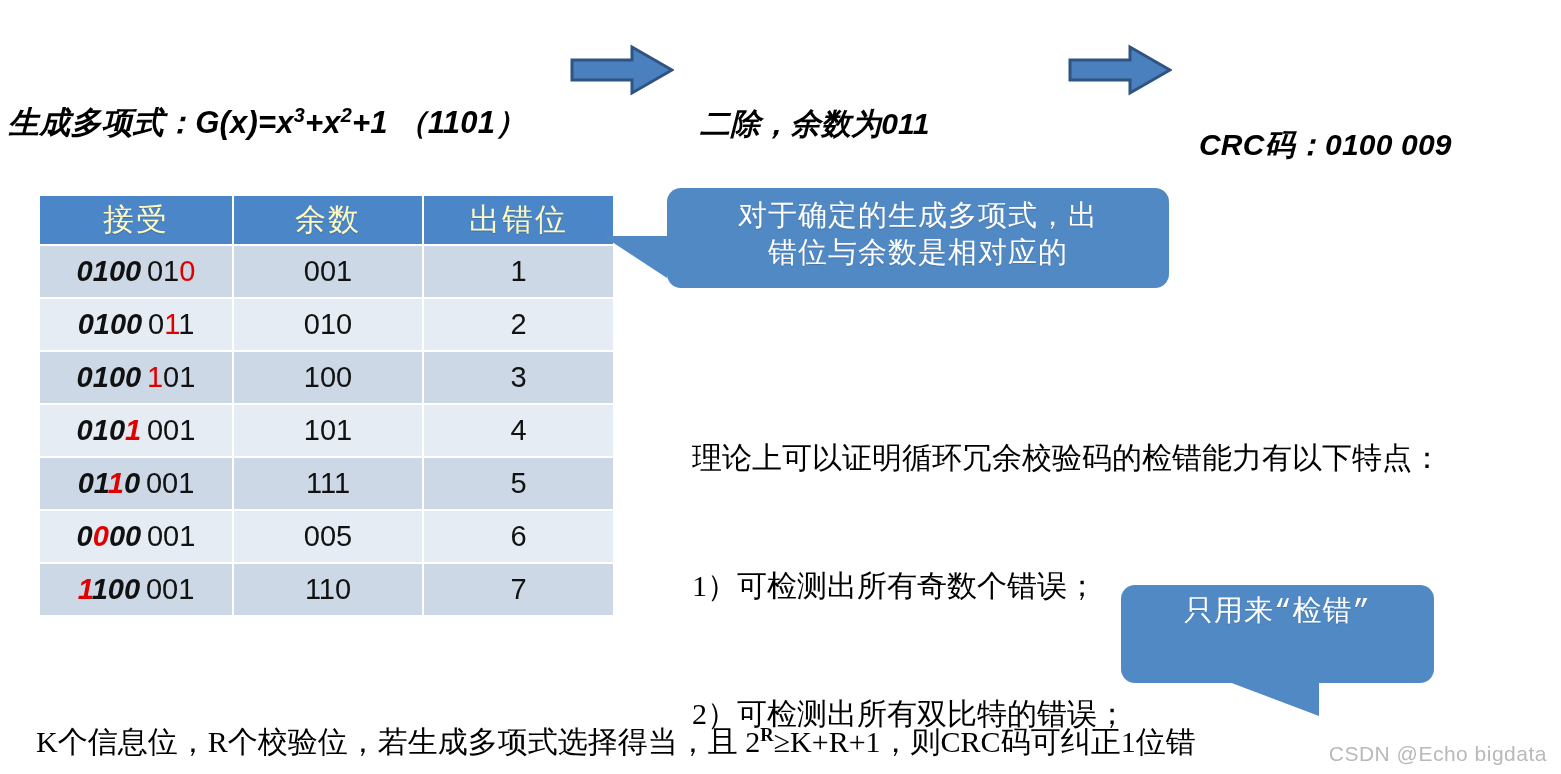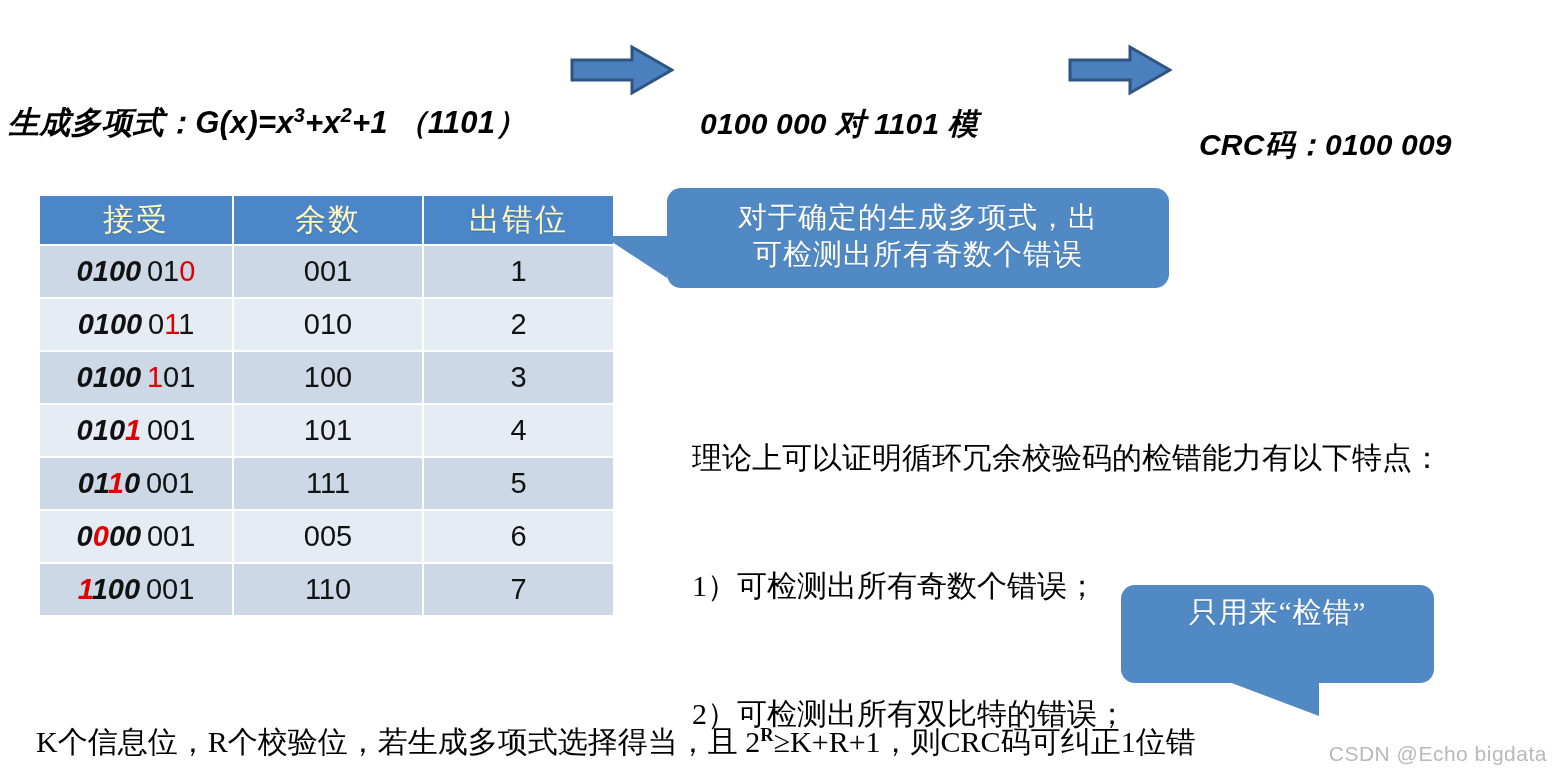--- a/index.html
+++ b/index.html
@@ -93,21 +93,21 @@
   .cell-recv .red { color: #e00000; }
   .cell-rem { font-weight: normal; font-size: 29px; }
   .cell-err { font-weight: normal; font-size: 29px; }
 
   
   .callout {
     position: absolute;
     background: #5189c4;
     color: #ffffff;
     border-radius: 14px;
-    font-family: Liberation Serif, serif;
+    font-family: Liberation Mono, monospace;
     text-align: center;
     line-height: 1.28;
     letter-spacing: 1px;
     text-shadow: 0 1px 1px rgba(0,0,0,0.14);
     box-sizing: border-box;
   }
   #callout-table {
     left: 667px;
     top: 188px;
     width: 502px;
@@ -184,21 +184,20 @@
 
 <div class="flow-text" id="flow-a">
   <span class="flow-line"><span>生成多项式：G(x)=x</span><span class="sup">3</span><span>+x</span><span class="sup">2</span><span>+1 （1101）</span></span>
 </div>
 
 <svg class="block-arrow" id="arrow-1" style="left:570px; top:44px;" viewBox="0 0 104 52">
   <polygon points="2,16 62,16 62,3 102,26 62,49 62,36 2,36" fill="#4a80bd" stroke="#2f5482" stroke-width="3" stroke-linejoin="miter"></polygon>
 </svg>
 
 <div class="flow-text" id="flow-b">
-  <span class="flow-line">0100 000 对 1101 模</span>
   <span class="flow-line">二除，余数为011</span>
 </div>
 
 <svg class="block-arrow" id="arrow-2" style="left:1068px; top:44px;" viewBox="0 0 104 52">
   <polygon points="2,16 62,16 62,3 102,26 62,49 62,36 2,36" fill="#4a80bd" stroke="#2f5482" stroke-width="3" stroke-linejoin="miter"></polygon>
 </svg>
 
 <div class="flow-text" id="flow-c">
   <span class="flow-line">CRC码：0100 009</span>
 </div>
@@ -251,21 +250,21 @@
         <td class="cell-recv"><span class="info"><span class="red">1</span><span>1</span><span>0</span><span>0</span></span><span> </span><span class="chk"><span>0</span><span>0</span><span>1</span></span></td>
         <td class="cell-rem">110</td>
         <td class="cell-err">7</td>
       </tr>
     </tbody>
 </table>
 
 <div class="callout" id="callout-table">
   <span class="tail"></span>
   <div>对于确定的生成多项式，出</div>
-  <div>可检测出所有奇数个错误</div>
+  <div>错位与余数是相对应的</div>
 </div>
 
 <div id="features">
   <span class="item lead">理论上可以证明循环冗余校验码的检错能力有以下特点：</span>
   <span class="item">1）可检测出所有奇数个错误；</span>
   <span class="item">2）可检测出所有双比特的错误；</span>
   
 </div>
 
 <div class="callout" id="callout-usage">

